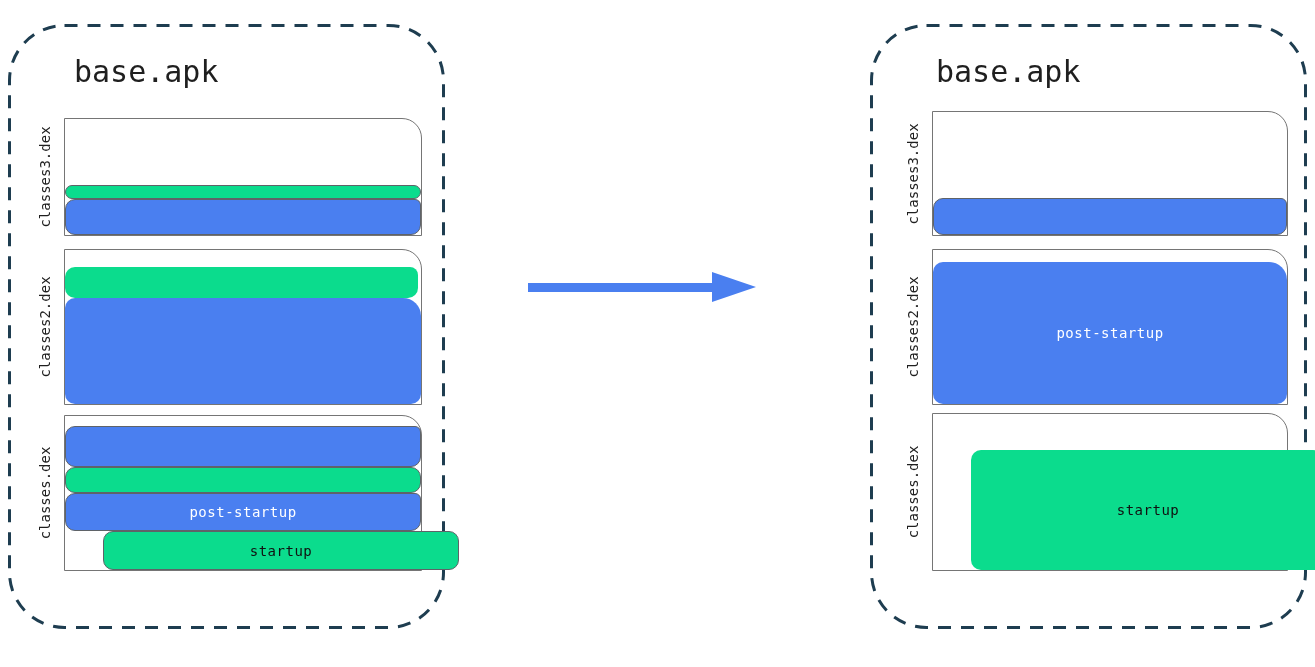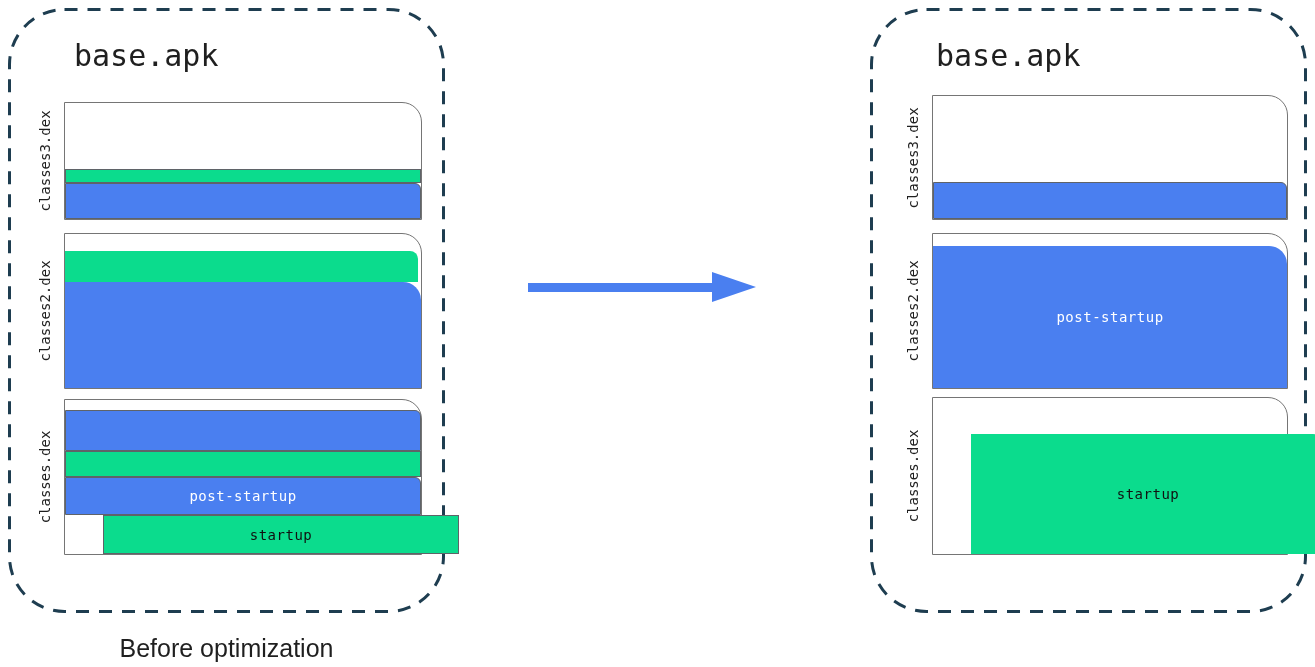--- a/index.html
+++ b/index.html
@@ -1,20 +1,20 @@
 <!DOCTYPE html>
 <html style="--blue: #4a7ff0; --green: #0bdc8d; --dash: #1e3d50; --file-border: #757575; --block-border: #5f6368; --ink: #1f1f1f; --label-light: #ffffff; --label-dark: #111111;"><head>
 <meta charset="utf-8">
 <style>
   html,body{margin:0;padding:0;background:#ffffff;}
   #canvas{
     position:relative;width:1315px;height:667px;background:#ffffff;overflow:hidden;
     font-family:"DejaVu Sans Mono","Liberation Mono",monospace;
   }
-  .panel{position:absolute;top:8px;width:437px;height:605px;text-align:center;}
+  .panel{position:absolute;top:24px;width:437px;height:605px;text-align:center;}
   .panel-outline{position:absolute;left:0;top:0;pointer-events:none;}
   .panel-outline rect{fill:none;stroke:var(--dash);stroke-width:3;stroke-dasharray:13 10;}
   .apk-title{
     position:absolute;left:66px;top:30px;
     font-size:30px;color:var(--ink);letter-spacing:0px;white-space:nowrap;
   }
   .file{
     position:absolute;background:#ffffff;border:1px solid var(--file-border);
     border-radius:0 20px 0 0;box-sizing:border-box;
   }
@@ -26,21 +26,21 @@
     transform:rotate(-90deg);white-space:nowrap;font-size:14px;color:var(--ink);
   }
   .segments{
     position:absolute;left:0;right:0;top:0;bottom:0;
     display:flex;flex-direction:column;justify-content:flex-end;align-items:flex-start;
     overflow:visible;
   }
   .segment{
     width:100%;box-sizing:border-box;flex:0 0 auto;
     display:flex;align-items:center;justify-content:center;
-    font-size:14px;letter-spacing:0.5px;
+    font-size:14px;letter-spacing:0.5px;border-radius:10px;
   }
   .segment.blue{background:var(--blue);}
   .segment.green{background:var(--green);}
   .segment.bordered{border:1px solid var(--block-border);}
   .segment.label-light{color:var(--label-light);}
   .segment.label-dark{color:var(--label-dark);margin-left:38px;}
   .arrow{position:absolute;left:528px;top:270px;width:226px;height:34px;}
   .arrow-shaft{position:absolute;left:0;top:13px;width:188px;height:9px;background:var(--blue);}
   .arrow-head{
     position:absolute;left:184px;top:2px;width:0;height:0;
@@ -123,15 +123,14 @@
           <div class="segment green label-dark" style="height: 120px; border-top-right-radius: 12px;">startup</div>
         </div>
       </div>
     </div>
 
   <div class="arrow">
     <div class="arrow-shaft"></div>
     <div class="arrow-head"></div>
   </div>
 
-  <div class="caption" style="left:8px">Before optimization</div>
 
 </div>
 
 </body></html>

